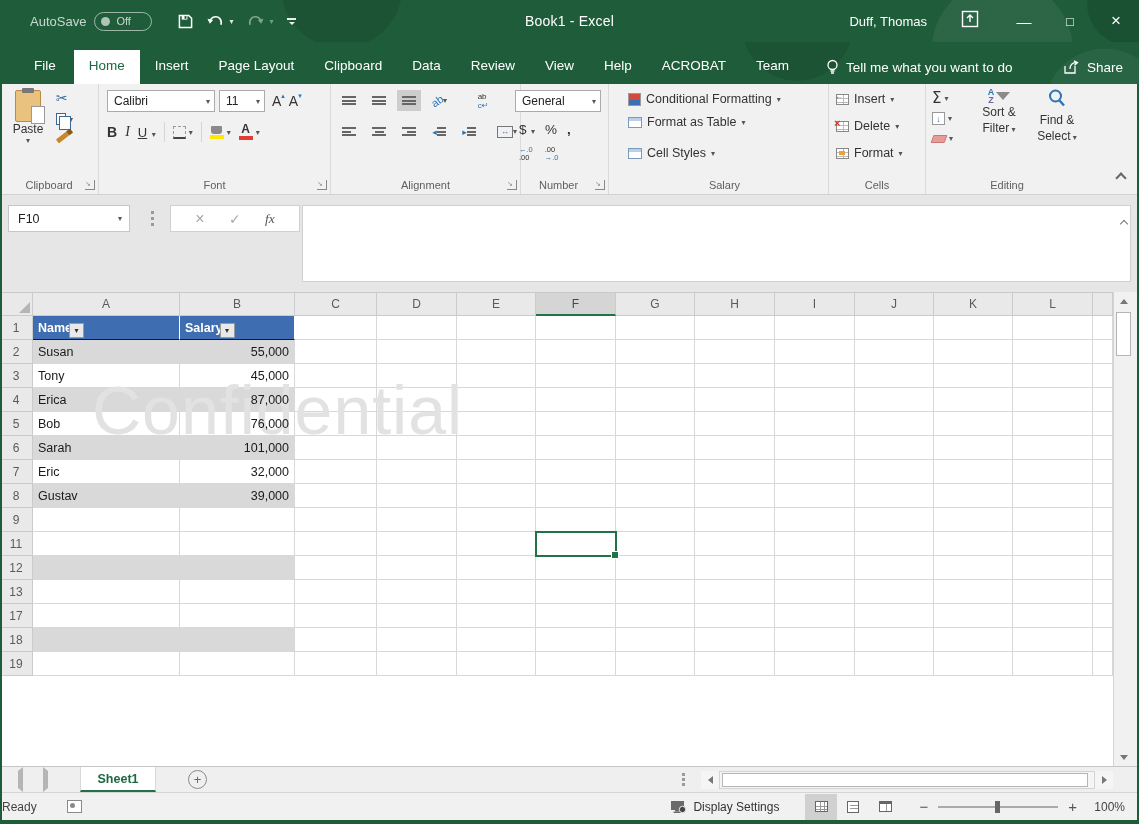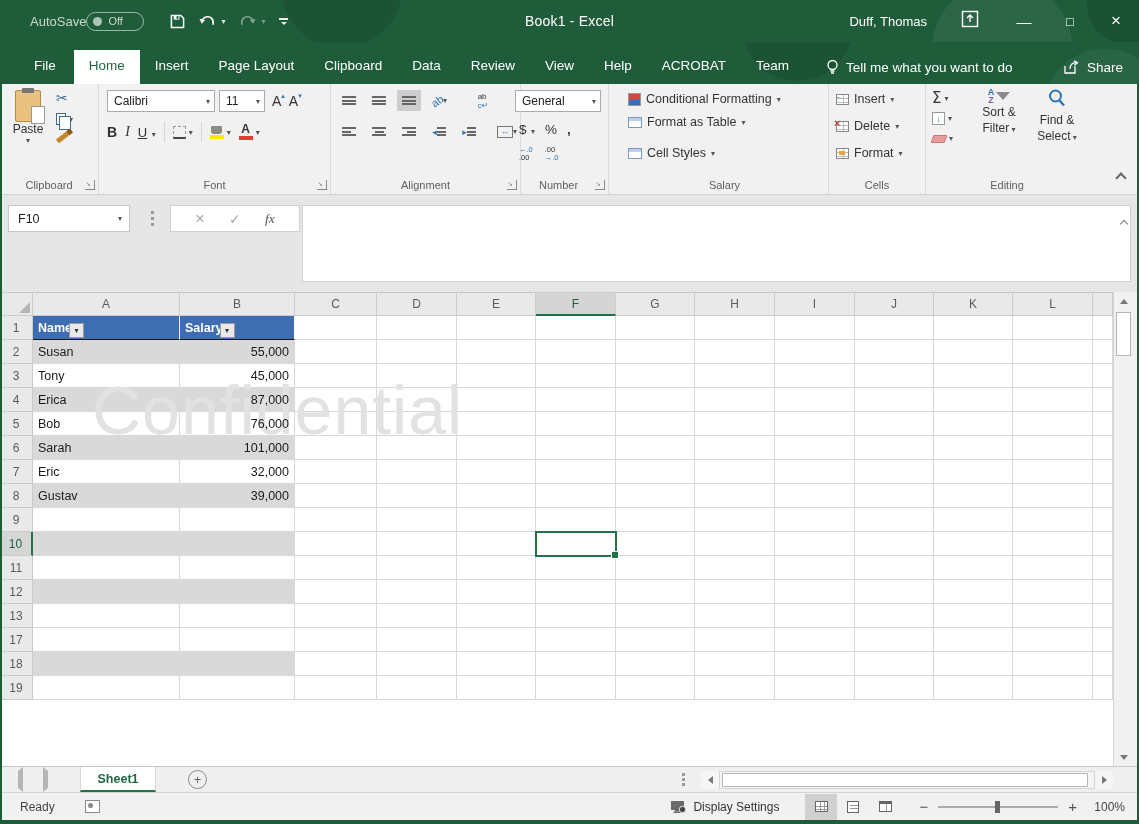--- a/index.html
+++ b/index.html
@@ -3,21 +3,21 @@
 <meta charset="utf-8">
 <style>
   *{margin:0;padding:0;box-sizing:border-box}
   html,body{background:#ccc}
   body{font-family:"Liberation Sans","DejaVu Sans",sans-serif}
   .window{position:relative;width:1139px;height:824px;background:#F1F1F1;overflow:hidden}
 
   
   .titlebar{position:absolute;left:0;top:0;width:100%;height:42px;background:#1E5C3A;display:flex;align-items:center;color:#fff;
     background-image:radial-gradient(circle at 88% 120%,rgba(255,255,255,.06) 0 70px,transparent 71px),radial-gradient(circle at 30% -30%,rgba(0,0,0,.10) 0 60px,transparent 61px),radial-gradient(circle at 99% 10%,rgba(0,0,0,.12) 0 40px,transparent 41px);}
-  .autosave{display:flex;align-items:center;margin-left:30px;opacity:.75;font-size:13px}
+  .autosave{display:flex;align-items:center;margin-left:30px;gap:8px;opacity:.75;font-size:13px}
   .as-pill{width:58px;height:19px;border:1px solid rgba(255,255,255,.75);border-radius:10px;display:flex;align-items:center;gap:6px;padding:0 6px;font-size:11px}
   .as-knob{width:9px;height:9px;border-radius:50%;background:rgba(255,255,255,.85)}
   .qat{display:flex;align-items:center;gap:14px;margin-left:26px}
   .qat svg{display:block}
   .ddv{font-size:8px;color:rgba(255,255,255,.85);margin-left:2px}
   .dim{opacity:.45}
   .qat-more{display:flex;flex-direction:column;align-items:center;gap:2px}
   .qat-more i{display:block;width:9px;height:2px;background:rgba(255,255,255,.9)}
   .qat-more u{width:0;height:0;border-left:3px solid transparent;border-right:3px solid transparent;border-top:3px solid rgba(255,255,255,.9)}
   .doc-title{position:absolute;left:50%;transform:translateX(-50%);font-size:14px;letter-spacing:.2px}
@@ -165,21 +165,21 @@
   .sheettab{margin-left:32px;width:76px;height:25px;background:#fff;border-left:1px solid #D8D8D8;border-right:1px solid #D8D8D8;border-bottom:2px solid #217346;display:flex;align-items:center;justify-content:center;font-size:12.5px;font-weight:700;color:#1E6741}
   .addsheet{margin-left:32px;width:19px;height:19px;border:1px solid #8a8a8a;border-radius:50%;display:flex;align-items:center;justify-content:center;color:#666;font-size:13px}
   .tdots{margin-left:auto;width:3px;height:3px;background:#9a9a9a;box-shadow:0 5px 0 #9a9a9a,0 -5px 0 #9a9a9a;margin-right:16px}
   .hscroll{display:flex;align-items:center;margin-right:26px}
   .hbtn{width:18px;height:18px;background:#F5F5F5;display:flex;align-items:center;justify-content:center}
   .htrack{width:376px;height:18px;background:#F5F5F5;border:1px solid #D4D4D4;position:relative}
   .hthumb{position:absolute;left:2px;top:1px;width:366px;height:14px;background:#fff;border:1px solid #B5B5B5}
 
   
   .statusbar{position:absolute;left:0;top:792px;width:100%;height:28px;background:#F1F1F1;border-top:1px solid #D5D5D5;display:flex;align-items:center;font-size:12px;color:#444}
-  .st-ready{margin-left:20px}
+  .st-ready{margin-left:2px}
   .macro{margin-left:30px;width:15px;height:13px;border:1px solid #8a8a8a;background:#fff;position:relative}
   .macro:after{content:"";position:absolute;left:2px;top:2px;width:5px;height:5px;border-radius:50%;background:#8a8a8a}
   .dset{margin-left:auto;display:flex;align-items:center;gap:6px;color:#333}
   .viewbtns{display:flex;margin-left:26px}
   .vb{width:32px;height:26px;display:flex;align-items:center;justify-content:center}
   .vb.on{background:#D0D0D0}
   .ic-normal{width:13px;height:11px;border:1px solid #666;background:
     linear-gradient(#999,#999) 0 3.5px/100% 1px no-repeat,
     linear-gradient(#999,#999) 0 7px/100% 1px no-repeat,
     linear-gradient(#999,#999) 4px 0/1px 100% no-repeat,
@@ -727,36 +727,20 @@
         <div class="cell" style="width:80px"></div>
         <div class="cell" style="width:79px"></div>
         <div class="cell" style="width:80px"></div>
         <div class="cell" style="width:80px"></div>
         <div class="cell" style="width:79px"></div>
         <div class="cell" style="width:79px"></div>
         <div class="cell" style="width:80px"></div>
         <div class="cell" style="width:20px"></div>
       </div>
       <div class="grow">
-        <div class="gh rowh sel">10</div>
-        <div class="cell band" style="width:147px"></div>
-        <div class="cell band" style="width:115px"></div>
-        <div class="cell" style="width:82px"></div>
-        <div class="cell" style="width:80px"></div>
-        <div class="cell" style="width:79px"></div>
-        <div class="cell" style="width:80px"></div>
-        <div class="cell" style="width:79px"></div>
-        <div class="cell" style="width:80px"></div>
-        <div class="cell" style="width:80px"></div>
-        <div class="cell" style="width:79px"></div>
-        <div class="cell" style="width:79px"></div>
-        <div class="cell" style="width:80px"></div>
-        <div class="cell" style="width:20px"></div>
-      </div>
-      <div class="grow">
         <div class="gh rowh">11</div>
         <div class="cell" style="width:147px"></div>
         <div class="cell" style="width:115px"></div>
         <div class="cell" style="width:82px"></div>
         <div class="cell" style="width:80px"></div>
         <div class="cell" style="width:79px"></div>
         <div class="cell" style="width:80px"></div>
         <div class="cell" style="width:79px"></div>
         <div class="cell" style="width:80px"></div>
         <div class="cell" style="width:80px"></div>

